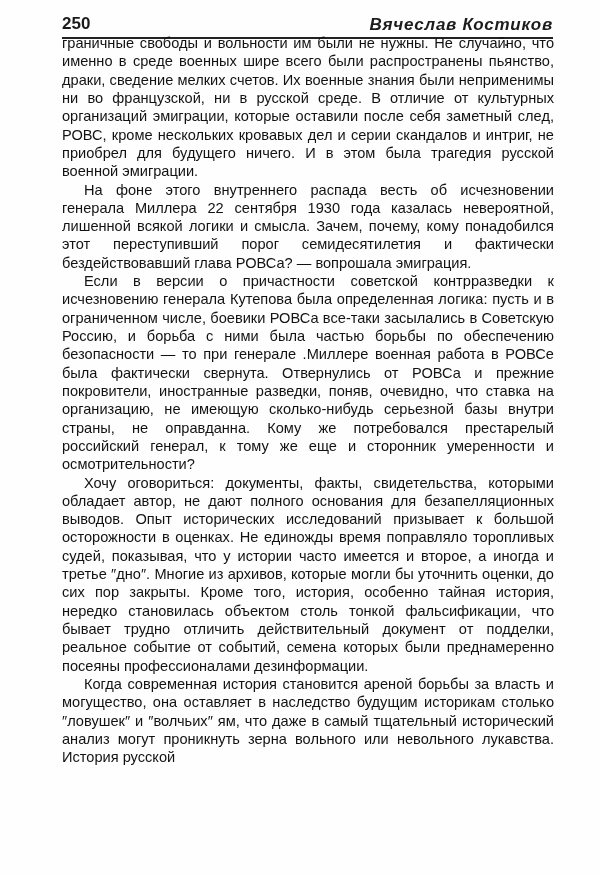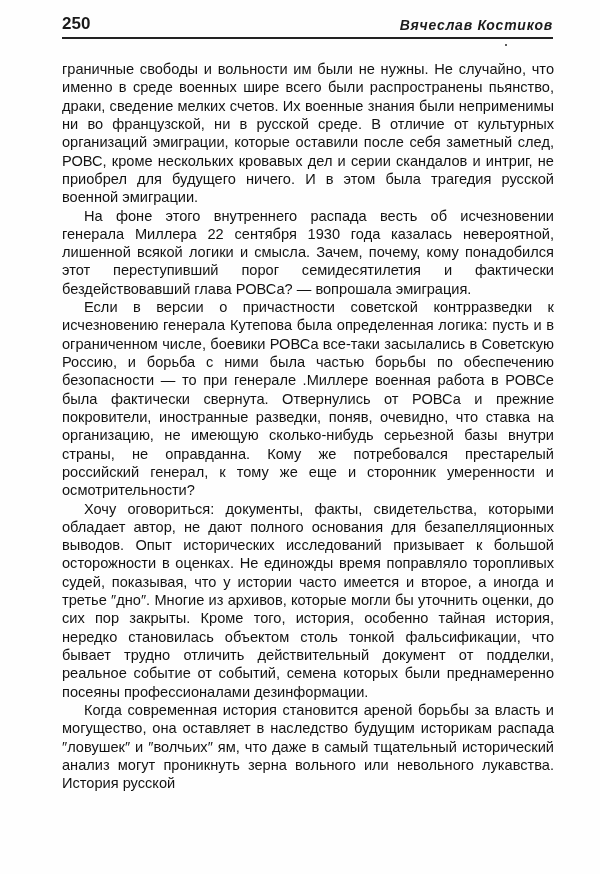--- a/index.html
+++ b/index.html
@@ -32,21 +32,21 @@
     font-size: 17px;
     font-weight: bold;
     color: #1a1a1a;
     letter-spacing: 0px;
     line-height: 20px;
   }
   #author-name {
     position: absolute;
     right: 0;
     top: 4px;
-    font-size: 14px;
+    font-size: 17px;
     font-weight: bold;
     font-style: italic;
     color: #1c1c1c;
     letter-spacing: 0.75px;
     line-height: 14px;
     white-space: nowrap;
   }
   #head-rule {
     position: absolute;
     left: 62px;
@@ -61,21 +61,21 @@
     top: 44px;
     width: 2px;
     height: 2px;
     background: #5a5a5a;
   }
 
   
   #body-text {
     position: absolute;
     left: 62px;
-    top: 60px;
+    top: 34px;
     width: 492px;
     font-size: 14.6px;
     line-height: 18.32px;
     color: #121212;
     text-align: justify;
     text-justify: inter-word;
     font-weight: normal;
   }
   #body-text p {
     margin: 0;
@@ -102,16 +102,16 @@
     <div id="author-name">Вячеслав Костиков</div>
   </div>
   <div id="head-rule"></div>
   <div id="speck"></div>
 
   <div id="body-text">
     <p class="no-indent">граничные свободы и вольности им были не нужны. Не случайно, что именно в среде военных шире всего были распространены пьянство, драки, сведение мелких счетов. Их военные знания были неприменимы ни во французской, ни в русской среде. В отличие от культурных организаций эмиграции, которые оставили после себя заметный след, РОВС, кроме нескольких кровавых дел и серии скандалов и интриг, не приобрел для будущего ничего. И в этом была трагедия русской военной эмиграции.</p>
     <p>На фоне этого внутреннего распада весть об исчезновении генерала Миллера 22 сентября 1930 года казалась невероятной, лишенной всякой логики и смысла. Зачем, почему, кому понадобился этот переступивший порог семидесятилетия и фактически бездействовавший глава РОВСа? — вопрошала эмиграция.</p>
     <p>Если в версии о причастности советской контрразведки к исчезновению генерала Кутепова была определенная логика: пусть и в ограниченном числе, боевики РОВСа все-таки засылались в Советскую Россию, и борьба с ними была частью борьбы по обеспечению безопасности — то при генерале .Миллере военная работа в РОВСе была фактически свернута. Отвернулись от РОВСа и прежние покровители, иностранные разведки, поняв, очевидно, что ставка на организацию, не имеющую сколько-нибудь серьезной базы внутри страны, не оправданна. Кому же потребовался престарелый российский генерал, к тому же еще и сторонник умеренности и осмотрительности?</p>
     <p>Хочу оговориться: документы, факты, свидетельства, которыми обладает автор, не дают полного основания для безапелляционных выводов. Опыт исторических исследований призывает к большой осторожности в оценках. Не единожды время поправляло торопливых судей, показывая, что у истории часто имеется и второе, а иногда и третье ″дно″. Многие из архивов, которые могли бы уточнить оценки, до сих пор закрыты. Кроме того, история, особенно тайная история, нередко становилась объектом столь тонкой фальсификации, что бывает трудно отличить действительный документ от подделки, реальное событие от событий, семена которых были преднамеренно посеяны профессионалами дезинформации.</p>
-    <p>Когда современная история становится ареной борьбы за власть и могущество, она оставляет в наследство будущим историкам распада ″ловушек″ и ″волчьих″ ям, что даже в самый тщательный исторический анализ могут проникнуть зерна вольного или невольного лукавства. История русской</p>
+    <p>Когда современная история становится ареной борьбы за власть и могущество, она оставляет в наследство будущим историкам столько ″ловушек″ и ″волчьих″ ям, что даже в самый тщательный исторический анализ могут проникнуть зерна вольного или невольного лукавства. История русской</p>
   </div>
 
 </div>
 
 </body></html>

